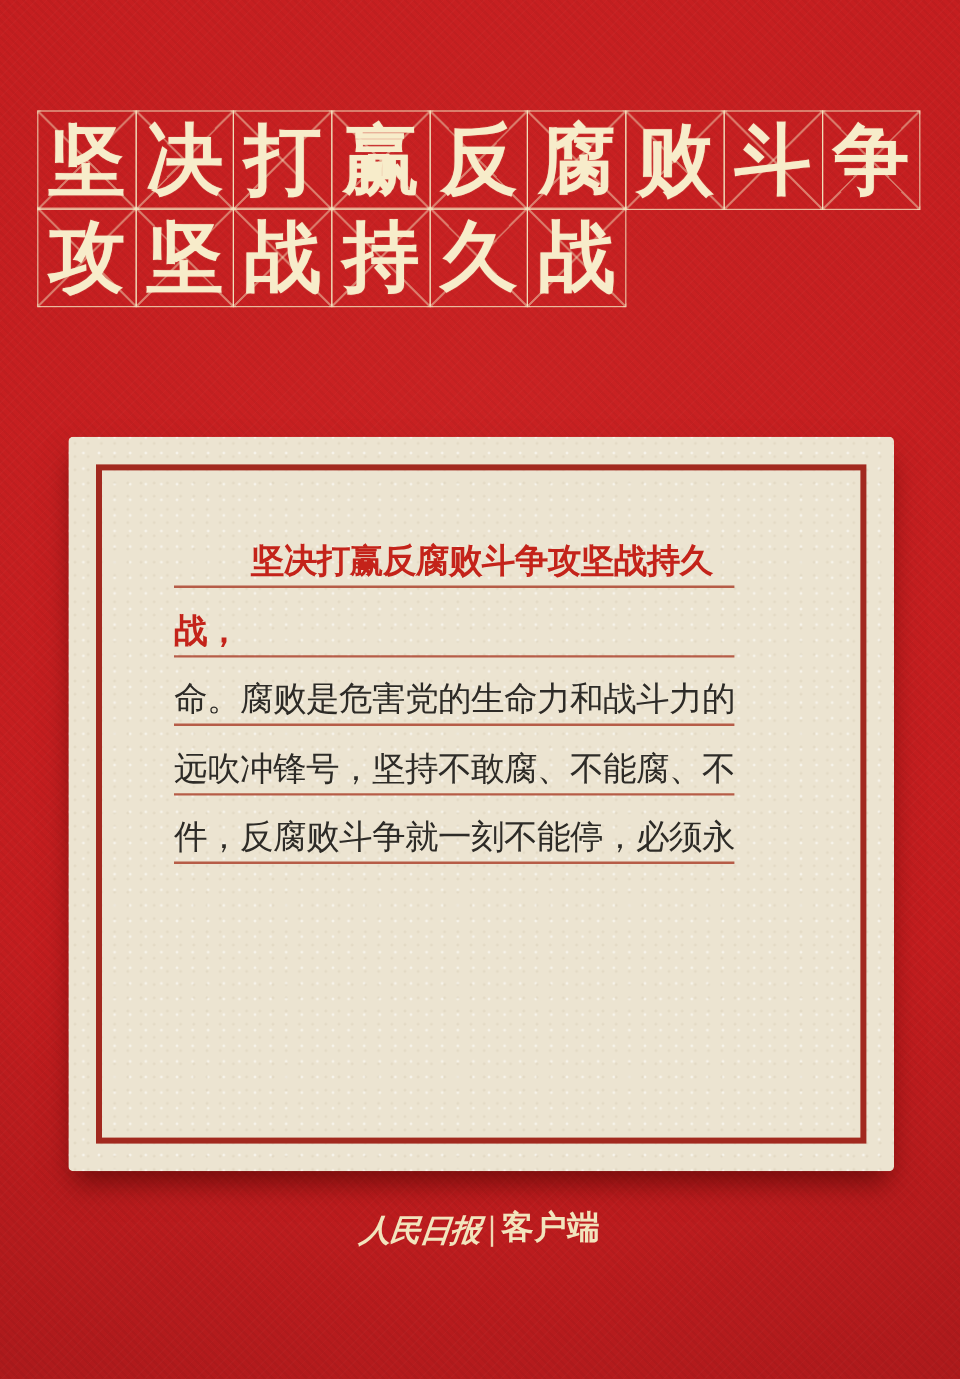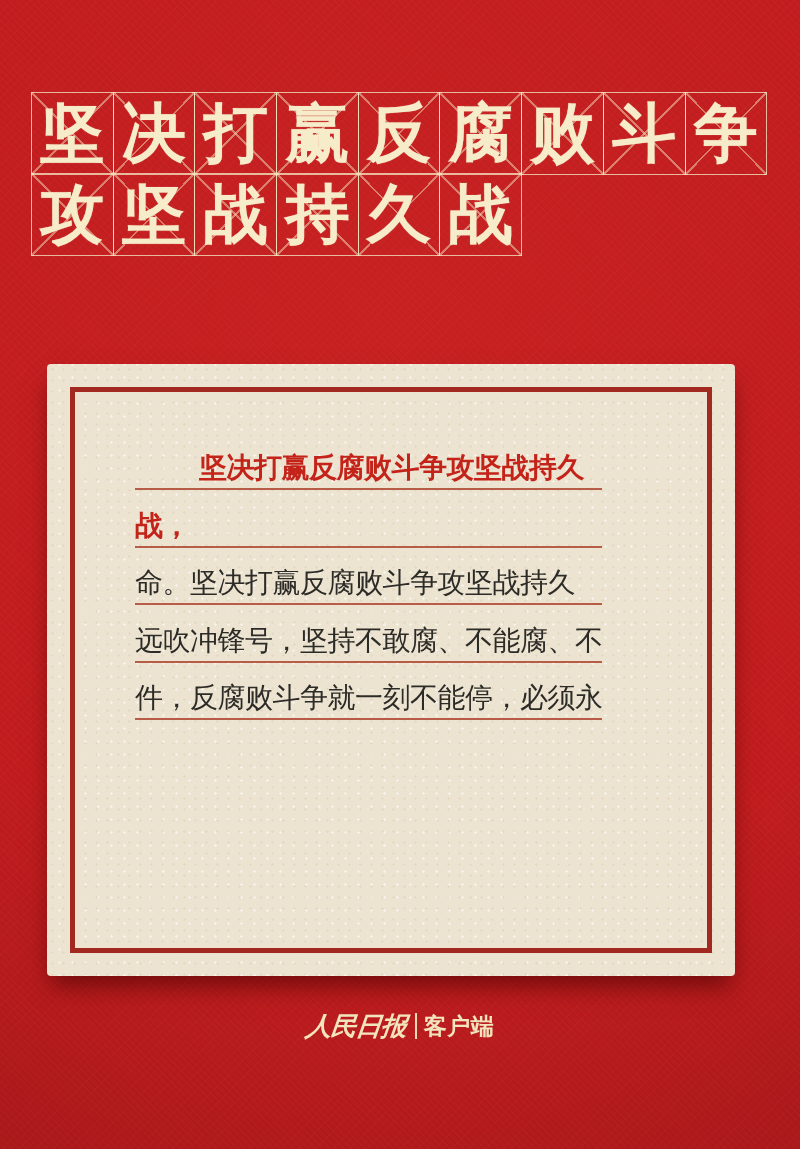--- a/index.html
+++ b/index.html
@@ -30,21 +30,21 @@
   .grid-row.row-2 .grid-cell{margin-top:-1px;}
   .cal-char{
     font-family:"Liberation Serif",serif;
     font-size:64px;line-height:83px;font-weight:700;
     color:#f7ecca;
     text-shadow:0 0 1px rgba(247,236,202,0.6);
   }
 
   
   .quote-card{
-    position:absolute;left:47px;top:364px;width:688px;height:612px;
+    position:absolute;left:57px;top:364px;width:688px;height:612px;
     border-radius:4px;
     background-color:#ece4d1;
     background-image:
       radial-gradient(rgba(150,130,90,0.10) 1px, rgba(0,0,0,0) 1.4px),
       radial-gradient(rgba(255,255,255,0.55) 1px, rgba(0,0,0,0) 1.4px);
     background-size:11px 11px,13px 13px;
     background-position:0 0,6px 7px;
     box-shadow:0 14px 22px -4px rgba(88,6,4,0.72);
   }
   .card-inner-border{
@@ -79,21 +79,21 @@
     font-style:italic;font-weight:700;
     font-size:26px;line-height:26px;
     letter-spacing:-1px;
     transform:skewX(-6deg);
   }
   .logo-divider{
     width:2px;height:26px;background:#f2e4bd;
     margin:0 7px 0 9px;opacity:0.95;
   }
   .logo-suffix{
-    font-weight:700;font-size:23px;line-height:23px;letter-spacing:0.5px;
+    font-weight:700;font-size:27px;line-height:23px;letter-spacing:0.5px;font-family:Liberation Mono, monospace;
   }
 </style>
 </head>
 <body>
 
 <div class="grid-row row-1">
     <div class="grid-cell">
       <span class="cal-char">坚</span>
     </div>
     <div class="grid-cell">
@@ -145,21 +145,21 @@
 <div class="quote-card">
   <div class="card-inner-border"></div>
   <div class="card-text">
       <div class="text-row indent">
         <span class="seg-red">坚决打赢反腐败斗争攻坚战持久</span>
       </div>
       <div class="text-row">
         <span class="seg-red">战，</span>
       </div>
       <div class="text-row">
-        <span class="seg-normal">命。坚决打赢反腐败斗争攻坚战持久</span>
+        <span class="seg-normal">命。腐败是危害党的生命力和战斗力的</span>
       </div>
       <div class="text-row">
         <span class="seg-normal">远吹冲锋号，坚持不敢腐、不能腐、不</span>
       </div>
       <div class="text-row">
         <span class="seg-normal">件，反腐败斗争就一刻不能停，必须永</span>
       </div>
     </div>
 </div>
 

